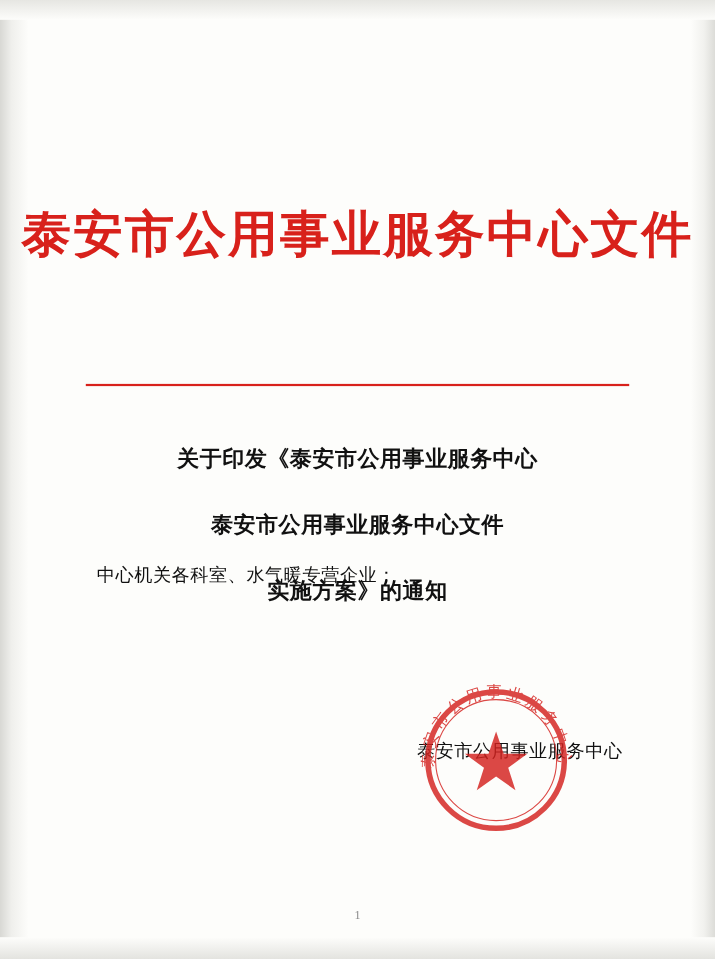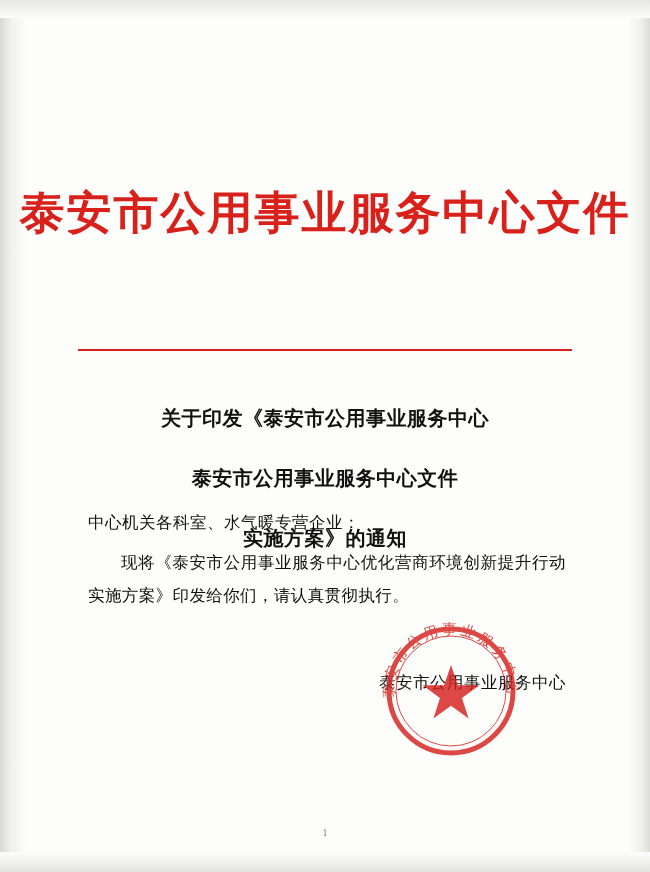--- a/index.html
+++ b/index.html
@@ -184,23 +184,20 @@
     <div class="red-rule"></div>
 
     <div class="subject">
       <span class="line">关于印发《泰安市公用事业服务中心</span>
       <span class="line">泰安市公用事业服务中心文件</span>
       <span class="line">实施方案》的通知</span>
     </div>
 
     <div class="salutation">中心机关各科室、水气暖专营企业：</div>
 
-    <div class="body-text">
-      <span class="indent">现将《泰安市公用事业服务中心优化营商环境创新提升行动实施方案》印发给你们，请认真贯彻执行。</span>
-    </div>
 
     <div class="signature">泰安市公用事业服务中心</div>
 
 
     <div class="seal">
       <svg width="158" height="158" viewBox="0 0 158 158" xmlns="http://www.w3.org/2000/svg">
         <defs>
           <path id="sealArc" d="M 79,79 m -59,0 a 59,59 0 1,1 118,0" fill="none"></path>
           <path id="sealArcText" d="M 22,79 a 57,57 0 0 1 114,0" fill="none"></path>
         </defs>

